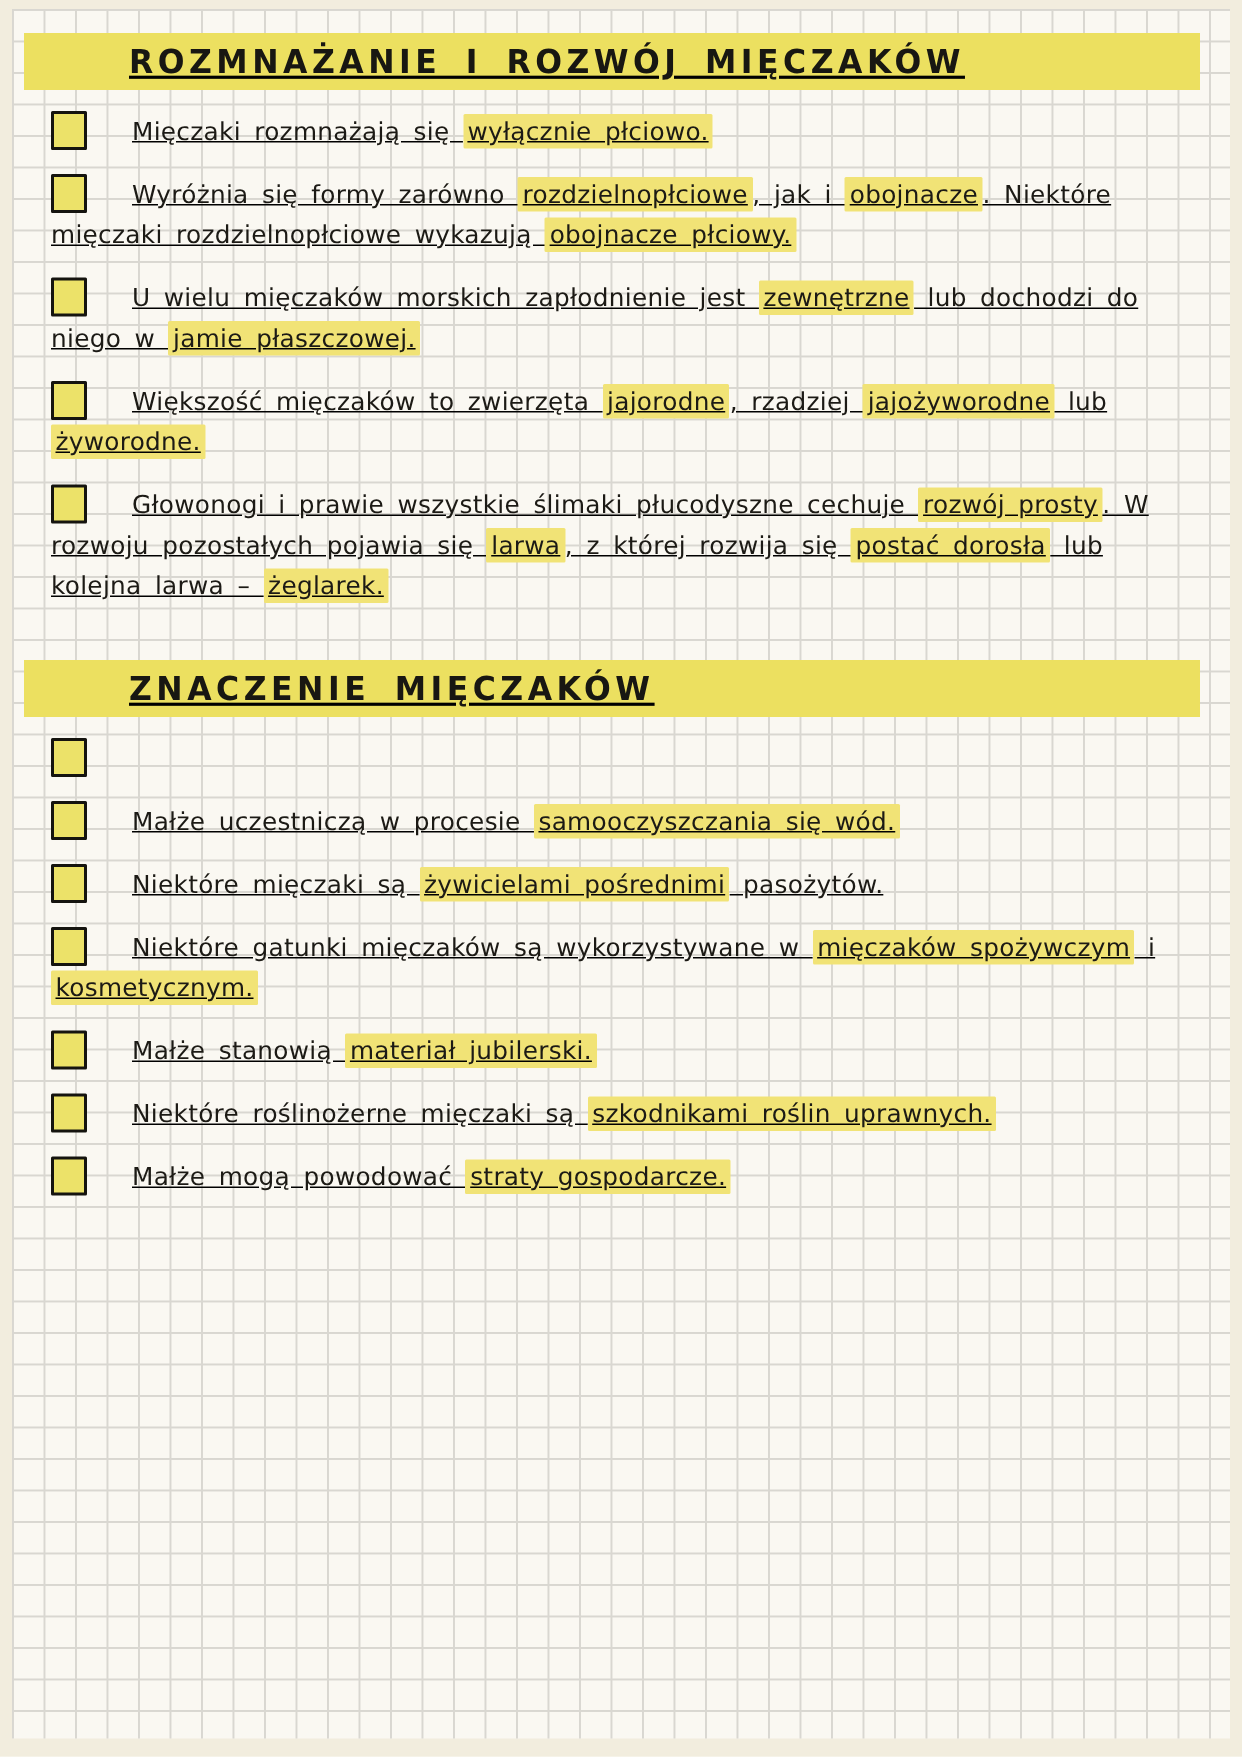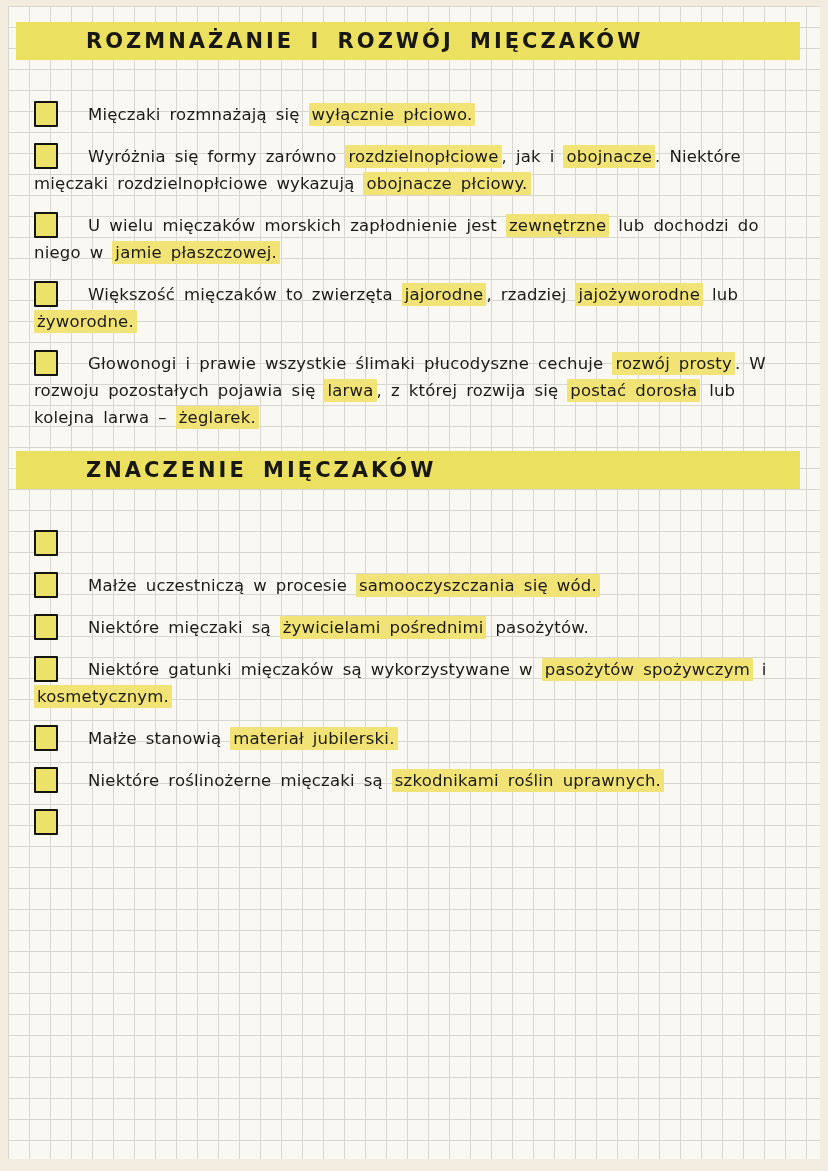--- a/index.html
+++ b/index.html
@@ -13,41 +13,42 @@
   .paper {
     position: absolute;
     top: 6px; left: 8px; right: 8px; bottom: 12px;
     background-color: #faf8f2;
     background-image:
       linear-gradient(to right, #d9d7d1 1px, transparent 1px),
       linear-gradient(to bottom, #d9d7d1 1px, transparent 1px);
     background-size: 21px 21px;
     padding: 8px 26px 20px 26px;
     overflow: hidden;
+    text-decoration: underline;
   }
   .banner {
     background: #ece060;
     margin: 0 -6px 0 -18px;
     height: 38px;
     display: flex;
     align-items: center;
     padding-left: 70px;
   }
   .banner h2 {
     font-size: 21px;
     font-weight: bold;
     color: #181712;
     letter-spacing: 3px;
     word-spacing: 6px;
     transform: scaleY(1.05);
     white-space: nowrap;
   }
   .banner-1 { margin-top: 8px; }
-  .banner-2 { margin-top: 20px; }
-  .bullets { padding-top: 41px; }
+  .banner-2 { margin-top: 36px; }
+  .bullets { padding-top: 14px; }
   .bullet {
     margin-bottom: 15px;
     font-size: 16.5px;
     line-height: 27px;
     color: #1c1a15;
     letter-spacing: 0.2px;
     word-spacing: 3.5px;
   }
   .checkbox {
     display: inline-block;
@@ -84,20 +85,20 @@
   </section>
 
   <section>
     <div class="banner banner-2">
       <h2>ZNACZENIE MIĘCZAKÓW</h2>
     </div>
     <div class="bullets">
         <div class="bullet"><span class="checkbox"></span></div>
         <div class="bullet"><span class="checkbox"></span><span><span>Małże uczestniczą w procesie </span><span class="hl">samooczyszczania się wód.</span></span></div>
         <div class="bullet"><span class="checkbox"></span><span><span>Niektóre mięczaki są </span><span class="hl">żywicielami pośrednimi</span><span> pasożytów.</span></span></div>
-        <div class="bullet"><span class="checkbox"></span><span><span>Niektóre gatunki mięczaków są wykorzystywane w </span><span class="hl">pasożytów spożywczym</span><span> i </span><span class="hl">kosmetycznym.</span></span></div>
+        <div class="bullet"><span class="checkbox"></span><span><span>Niektóre gatunki mięczaków są wykorzystywane w </span><span class="hl">mięczaków spożywczym</span><span> i </span><span class="hl">kosmetycznym.</span></span></div>
         <div class="bullet"><span class="checkbox"></span><span><span>Małże stanowią </span><span class="hl">materiał jubilerski.</span></span></div>
         <div class="bullet"><span class="checkbox"></span><span><span>Niektóre roślinożerne mięczaki są </span><span class="hl">szkodnikami roślin uprawnych.</span></span></div>
-        <div class="bullet"><span class="checkbox"></span></div>
+        <div class="bullet"><span class="checkbox"></span><span><span>Małże mogą powodować </span><span class="hl">straty gospodarcze.</span></span></div>
       </div>
   </section>
 
 </div>
 
 </body></html>

